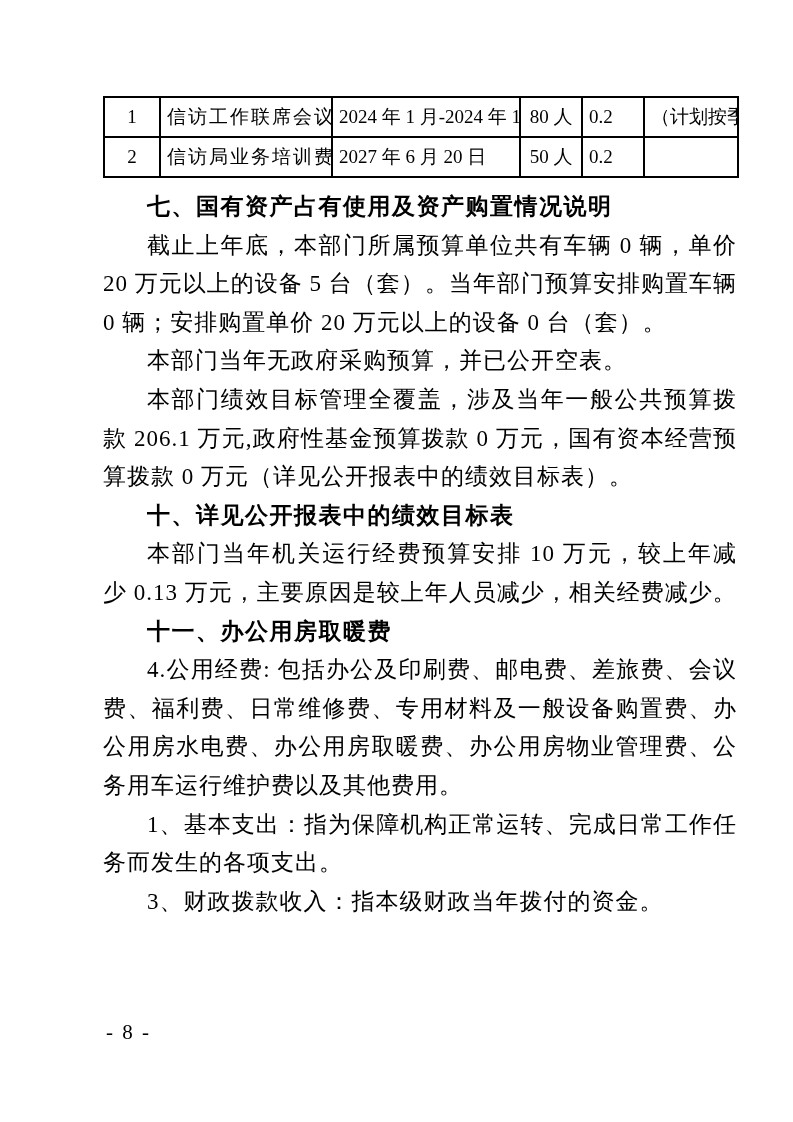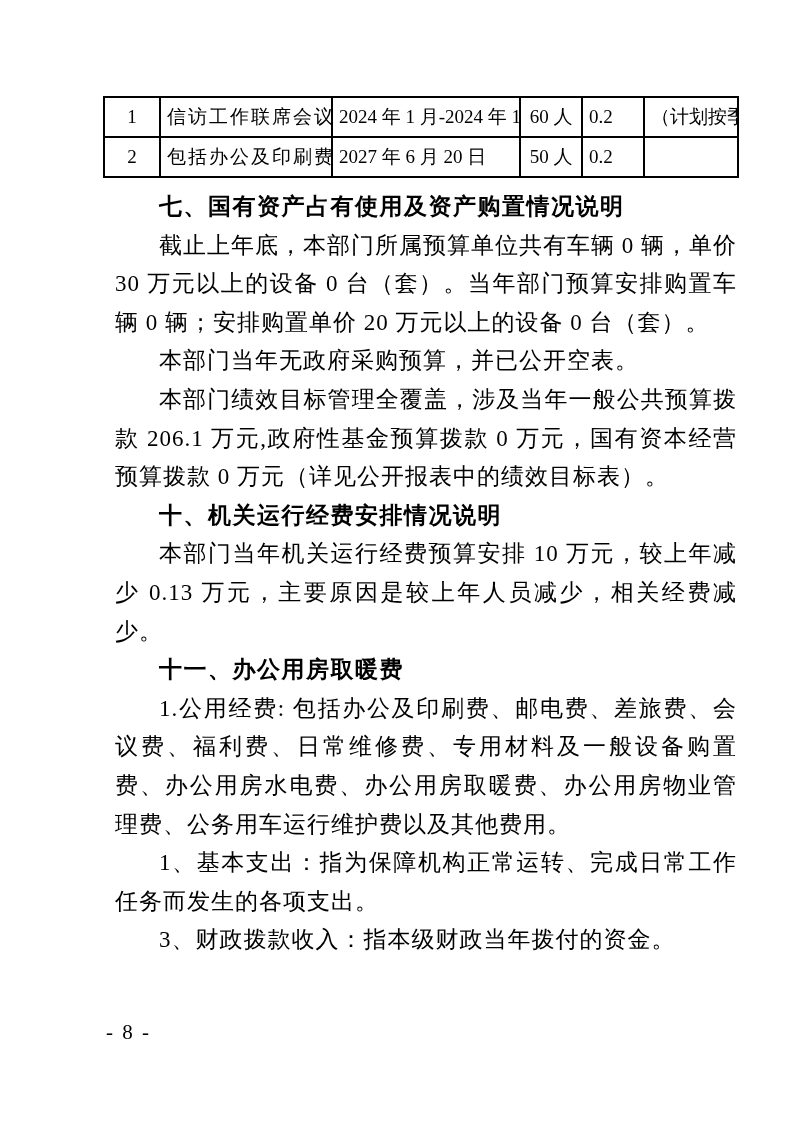--- a/index.html
+++ b/index.html
@@ -38,21 +38,20 @@
   td.c-name   { text-align: left; letter-spacing: 2px; padding-left: 9px; }
   td.c-date   { text-align: left; padding-left: 9px; }
   td.c-people { text-align: center; }
   td.c-amount { text-align: left; }
   td.c-remark { text-align: center; font-size: 12px; letter-spacing: 0; padding: 2px 2px; }
   .sections {
     margin-top: 10px;
     font-size: 23px;
     line-height: 38.6px;
     letter-spacing: 1px;
-    margin-left: 12px;
   }
   .sec-heading {
     font-weight: bold;
     text-indent: 44px;
     white-space: nowrap;
     letter-spacing: 1.5px;
   }
   .sec-para {
     text-indent: 44px;
     text-align: justify;
@@ -78,48 +77,48 @@
         <col style="width:188px">
         <col style="width:62px">
         <col style="width:62px">
         <col style="width:94px">
       </colgroup>
       <tbody>
         <tr>
           <td class="c-seq">1</td>
           <td class="c-name">信访工作联席会议</td>
           <td class="c-date">2024 年 1 月-2024 年 12 月</td>
-          <td class="c-people">60 人</td>
+          <td class="c-people">80 人</td>
           <td class="c-amount">0.2</td>
           <td class="c-remark">（计划按季度召开）</td>
         </tr>
         <tr>
           <td class="c-seq">2</td>
-          <td class="c-name">包括办公及印刷费</td>
+          <td class="c-name">信访局业务培训费</td>
           <td class="c-date">2027 年 6 月 20 日</td>
           <td class="c-people">50 人</td>
           <td class="c-amount">0.2</td>
           <td class="c-remark"></td>
         </tr>
       </tbody>
     </table>
 
     <div class="sections">
       <div class="sec-heading">七、国有资产占有使用及资产购置情况说明</div>
-      <div class="sec-para">截止上年底，本部门所属预算单位共有车辆 0 辆，单价 30 万元以上的设备 0 台（套）。当年部门预算安排购置车辆 0 辆；安排购置单价 20 万元以上的设备 0 台（套）。</div>
+      <div class="sec-para">截止上年底，本部门所属预算单位共有车辆 0 辆，单价 20 万元以上的设备 5 台（套）。当年部门预算安排购置车辆 0 辆；安排购置单价 20 万元以上的设备 0 台（套）。</div>
 
       <div class="sec-para">本部门当年无政府采购预算，并已公开空表。</div>
 
       <div class="sec-para">本部门绩效目标管理全覆盖，涉及当年一般公共预算拨款 206.1 万元,政府性基金预算拨款 0 万元，国有资本经营预算拨款 0 万元（详见公开报表中的绩效目标表）。</div>
 
-      <div class="sec-heading">十、机关运行经费安排情况说明</div>
+      <div class="sec-heading">十、详见公开报表中的绩效目标表</div>
       <div class="sec-para">本部门当年机关运行经费预算安排 10 万元，较上年减少 0.13 万元，主要原因是较上年人员减少，相关经费减少。</div>
 
       <div class="sec-heading">十一、办公用房取暖费</div>
-      <div class="sec-para">1.公用经费: 包括办公及印刷费、邮电费、差旅费、会议费、福利费、日常维修费、专用材料及一般设备购置费、办公用房水电费、办公用房取暖费、办公用房物业管理费、公务用车运行维护费以及其他费用。</div>
+      <div class="sec-para">4.公用经费: 包括办公及印刷费、邮电费、差旅费、会议费、福利费、日常维修费、专用材料及一般设备购置费、办公用房水电费、办公用房取暖费、办公用房物业管理费、公务用车运行维护费以及其他费用。</div>
       <div class="sec-para">1、基本支出：指为保障机构正常运转、完成日常工作任务而发生的各项支出。</div>
       <div class="sec-para">3、财政拨款收入：指本级财政当年拨付的资金。</div>
     </div>
 
   </div>
 
   <div class="footer-pagenum">- 8 -</div>
 </div>
 
 </body></html>

